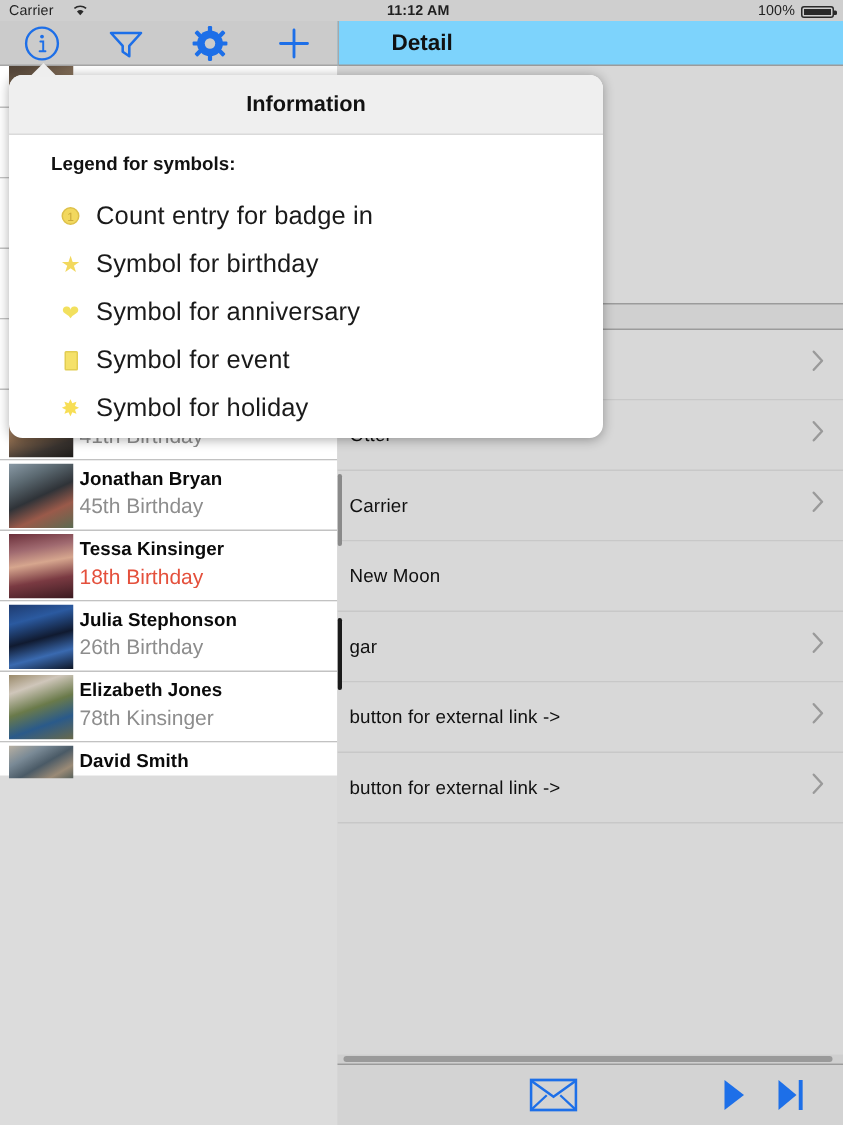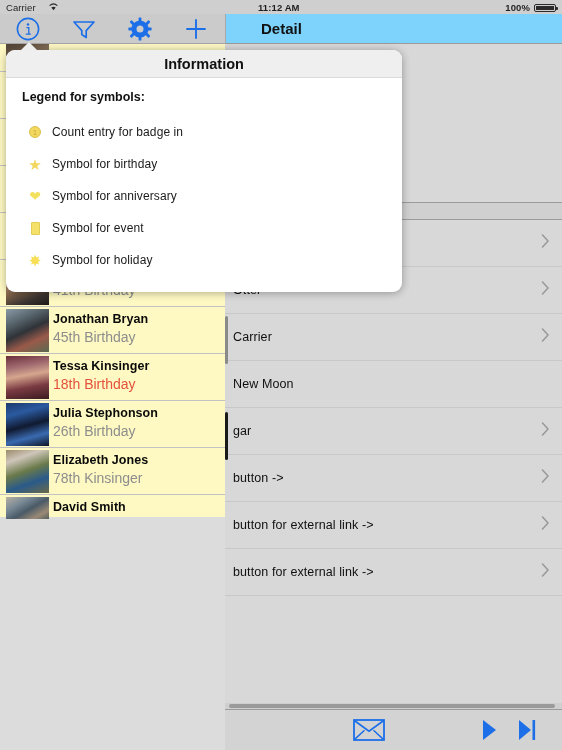--- a/index.html
+++ b/index.html
@@ -12,21 +12,21 @@
   }
 
   
   .statusbar {
     position:absolute; top:0; left:0; width:562px; height:14px;
     background:#cfcfcf; font-size:9.5px; color:#1f1f1f;
   }
   .sb-carrier { position:absolute; left:6px; top:2px; letter-spacing:.1px; }
   .sb-wifi { position:absolute; left:48px; top:2px; font-size:9px; }
   .sb-time { position:absolute; left:258px; top:2px; font-weight:bold; letter-spacing:.1px; }
-  .sb-batt-pct { position:absolute; right:32px; top:2px; letter-spacing:.1px;font-weight:bold; }
+  .sb-batt-pct { position:absolute; right:32px; top:2px; letter-spacing:.1px; }
   .sb-batt {
     position:absolute; right:6px; top:3.5px; width:22px; height:8px;
     border:1px solid #2a2a2a; border-radius:2px;
   }
   .sb-batt::after{
     content:""; position:absolute; left:1px; top:1px; bottom:1px; right:1px;
     background:#2a2a2a;
   }
   .sb-batt::before{
     content:""; position:absolute; right:-3px; top:2.5px; width:2px; height:3px;
@@ -61,21 +61,21 @@
   }
 
   
   .master-list {
     position:absolute; top:44px; left:0; width:225px; height:706px;
     background:#dcdcdc; overflow:hidden;
   }
   .m-row {
     position:relative; height:47px; width:225px;
     border-bottom:1px solid #c2c2c2;
-    background:#fef9c3;
+    background:#ffffff;
   }
   .m-row.partial-top { height:28px; }
   .m-row.partial-bot { height:22px; border-bottom:none; }
   .m-thumb {
     position:absolute; left:6px; top:2px; width:43px; height:43px;
     overflow:hidden; background:#8a8a7a;
   }
   .m-row.partial-top .m-thumb { top:-17px; }
   .m-row.partial-bot .m-thumb { top:2px; height:22px; }
   .m-thumb-inner { width:100%; height:100%; }
@@ -161,38 +161,38 @@
     background:#ffffff; border-radius:9px;
     box-shadow:0 1px 8px rgba(0,0,0,.32);
     overflow:hidden; z-index:40;
   }
   .pop-arrow {
     position:absolute; left:20px; top:42px; width:0; height:0;
     border-left:9px solid transparent; border-right:9px solid transparent;
     border-bottom:9px solid #eeeeee; z-index:41;
   }
   .pop-header {
-    height:28px; background:#efefef;
+    height:40px; background:#efefef;
     border-bottom:1px solid #dadada;
     display:flex; align-items:center; justify-content:center;
   }
   .pop-title { font-size:14.5px; font-weight:bold; color:#111; }
-  .pop-body { padding:12px 0 0 16px; }
+  .pop-body { padding:12px 0 0 28px; }
   .pop-legend-title {
     font-size:12.5px; font-weight:bold; color:#111; margin-bottom:12px;
   }
   .legend-row {
     display:flex; align-items:center; height:32px;
   }
   .legend-sym {
     width:26px; display:flex; align-items:center; justify-content:center;
     flex:0 0 26px;
   }
   .legend-text {
-    font-size:12px; color:#1a1a1a; margin-left:4px; letter-spacing:.1px;
+    font-size:17px; color:#1a1a1a; margin-left:4px; letter-spacing:.1px;
   }
 
   
   .sym-badge {
     width:12px; height:12px; border-radius:50%;
     background:#f2d85e; border:1px solid #ddc04a;
     position:relative;
   }
   .sym-badge::after{
     content:"1"; position:absolute; left:0; right:0; top:-1px;
@@ -382,26 +382,20 @@
       <div class="d-label">Carrier</div>
       <div class="d-chev"><svg width="9" height="15" viewBox="0 0 9 15">
           <path d="M1.5 1.5 L7 7.5 L1.5 13.5" fill="none" stroke="#9a9a9a" stroke-width="1.6" stroke-linecap="round" stroke-linejoin="round"></path>
         </svg></div>
     </div>
     <div class="d-row">
       <div class="d-label">New Moon</div>
     </div>
     <div class="d-row">
       <div class="d-label">gar</div>
-      <div class="d-chev"><svg width="9" height="15" viewBox="0 0 9 15">
-          <path d="M1.5 1.5 L7 7.5 L1.5 13.5" fill="none" stroke="#9a9a9a" stroke-width="1.6" stroke-linecap="round" stroke-linejoin="round"></path>
-        </svg></div>
-    </div>
-    <div class="d-row">
-      <div class="d-label">button -&gt;</div>
       <div class="d-chev"><svg width="9" height="15" viewBox="0 0 9 15">
           <path d="M1.5 1.5 L7 7.5 L1.5 13.5" fill="none" stroke="#9a9a9a" stroke-width="1.6" stroke-linecap="round" stroke-linejoin="round"></path>
         </svg></div>
     </div>
     <div class="d-row">
       <div class="d-label">button for external link -&gt;</div>
       <div class="d-chev"><svg width="9" height="15" viewBox="0 0 9 15">
           <path d="M1.5 1.5 L7 7.5 L1.5 13.5" fill="none" stroke="#9a9a9a" stroke-width="1.6" stroke-linecap="round" stroke-linejoin="round"></path>
         </svg></div>
     </div>

